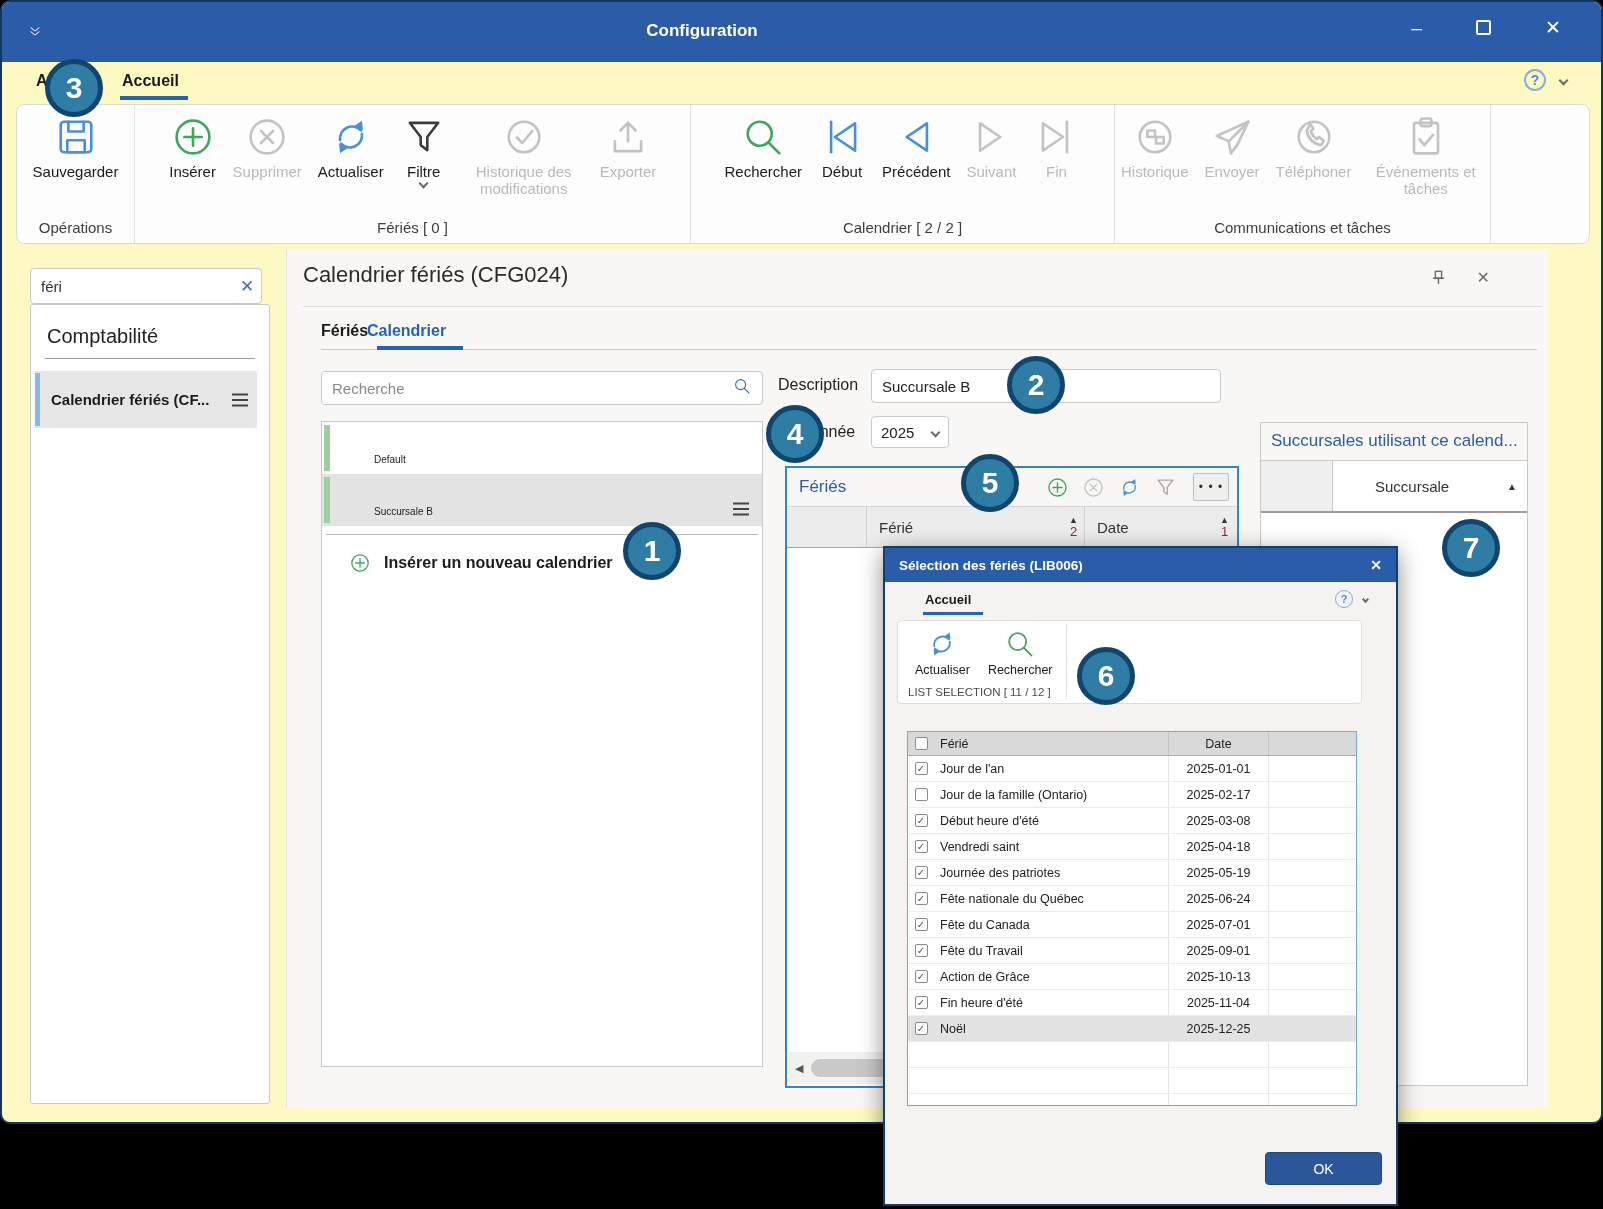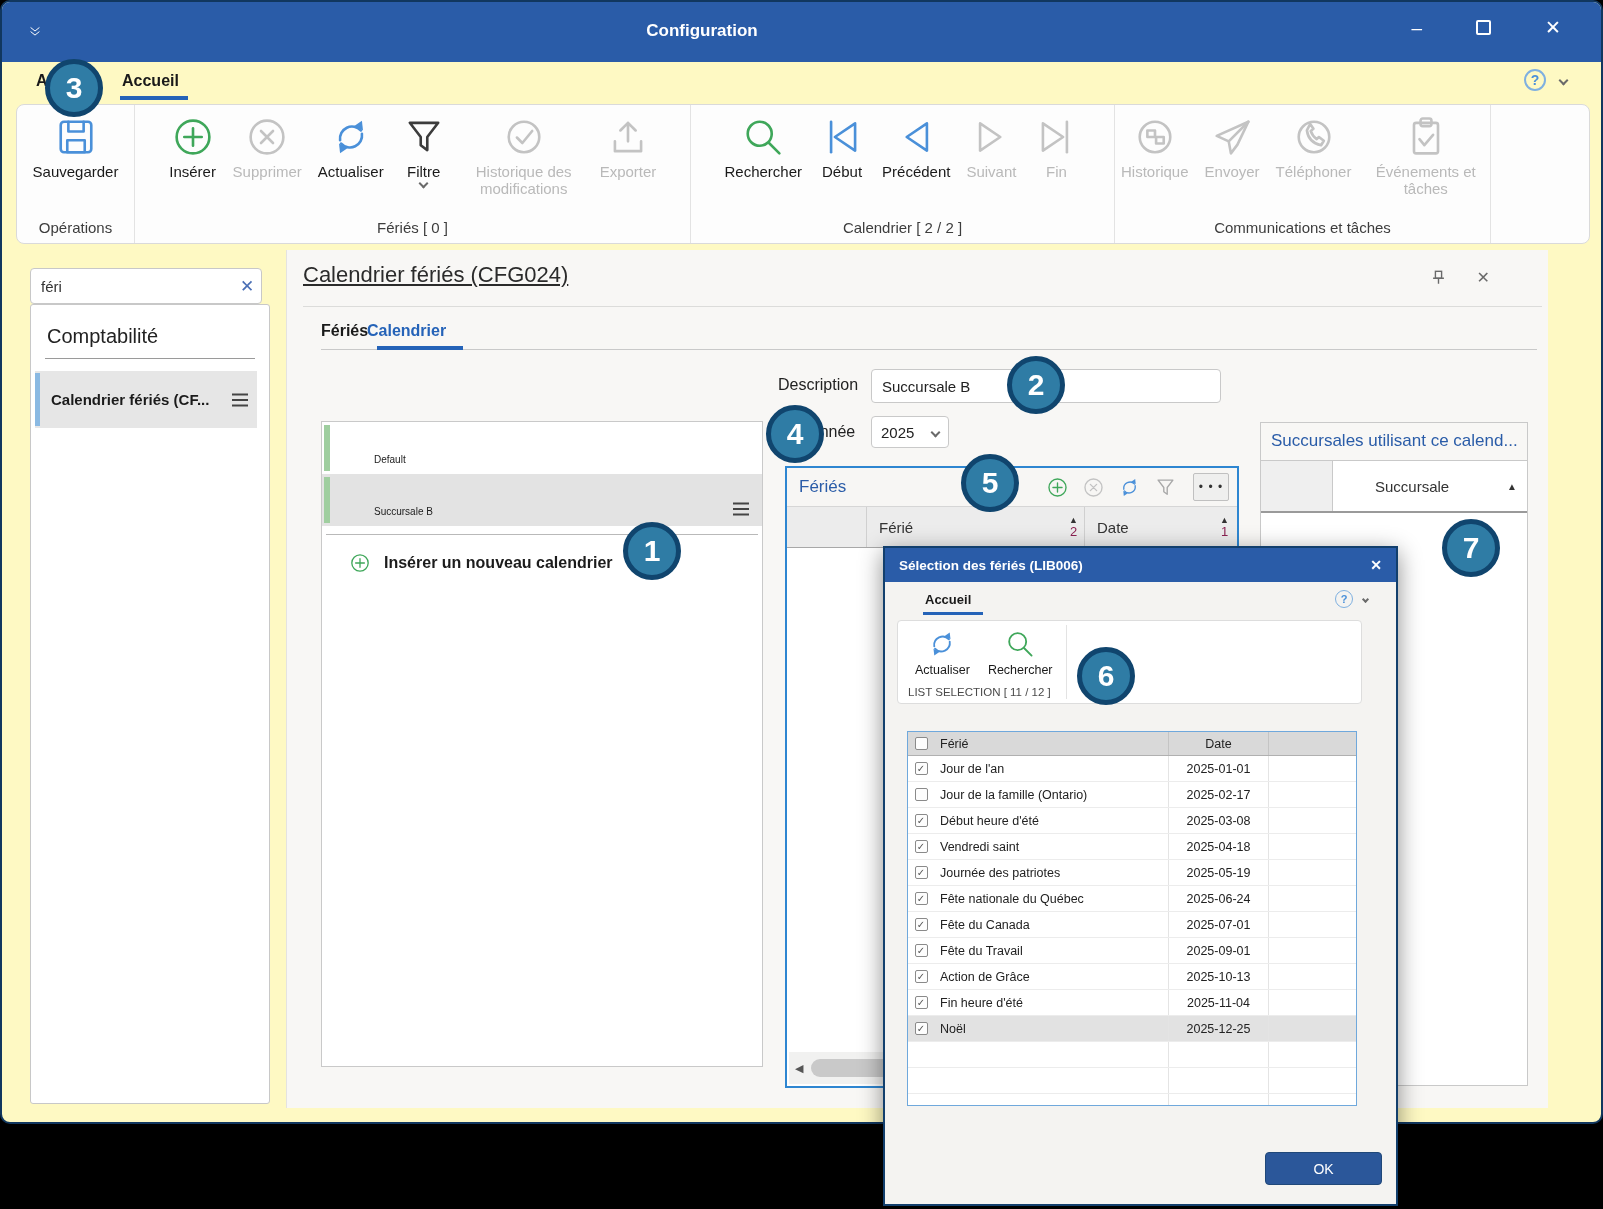--- a/index.html
+++ b/index.html
@@ -57,21 +57,21 @@
   .side-hr { border-top:1px solid #9a9a9a; margin:0 14px; }
   .side-item { position:relative; margin:12px 12px 0 4px; background:#e6e6e6; padding:20px 8px 20px 16px;
                display:flex; align-items:center; }
   .side-item .bar { position:absolute; left:0; top:2px; bottom:2px; width:5px; background:#8ab9e2; }
   .side-item .lab { font-size:15px; font-weight:700; color:#1b1b1b; flex:1; white-space:nowrap; overflow:hidden; }
   .hamb svg { width:18px; height:16px; color:#444; display:block; }
 
   
   .docarea { position:absolute; left:284px; top:248px; width:1262px; height:858px; background:#f8f7f5;
              border-left:1px solid #e4e3e1; }
-  .doc-title { position:absolute; left:16px; top:12px; font-size:22px; color:#2b2b2b;text-decoration:underline; }
+  .doc-title { position:absolute; left:16px; top:12px; font-size:22px; color:#2b2b2b; }
   .doc-icons { position:absolute; right:58px; top:18px; display:flex; gap:30px; color:#6a6a6a; align-items:center; }
   .doc-icons svg { width:17px; height:17px; display:block; }
   .doc-sep { position:absolute; left:16px; top:56px; right:6px; border-top:1px solid #dcdcda; }
   .dtab { position:absolute; top:72px; font-size:16px; }
   .dtab1 { left:34px; color:#1a1a1a; font-weight:700; }
   .dtab2 { left:80px; color:#2563b8; font-weight:700; }
   .dtabline { position:absolute; left:90px; top:96px; width:86px; height:4px; background:#2563b8; }
   .dtabhr { position:absolute; left:34px; top:99px; width:1216px; border-top:1px solid #c9c9c9; }
 
   .mid-search { position:absolute; left:34px; top:121px; width:442px; height:34px; background:#fff;
@@ -409,20 +409,27 @@
           </span>
         <span style="font-size:16px">✕</span>
       </div>
       <div class="doc-sep"></div>
 
       <span class="dtab dtab1">Fériés</span>
       <span class="dtab dtab2">Calendrier</span>
       <div class="dtabhr"></div>
       <div class="dtabline"></div>
 
+      <div class="mid-search">
+        <input readonly="" placeholder="Recherche" style="">
+        <span style="color:#2a6fc0"><svg viewBox="0 0 44 44" fill="none" stroke="currentColor" stroke-width="2.4" stroke-linecap="round" stroke-linejoin="round">
+              <circle cx="19" cy="19" r="11"></circle>
+              <path d="M27.5 27.5 l9.5 9.5"></path>
+            </svg></span>
+      </div>
 
       <div class="cal-box">
         <div id="cal-items">
             <div class="cal-item">
               <span class="bar"></span>
               <span class="lab">Default</span>
             </div>
             <div class="cal-item sel">
               <span class="bar"></span>
               <span class="lab">Succursale B</span>

